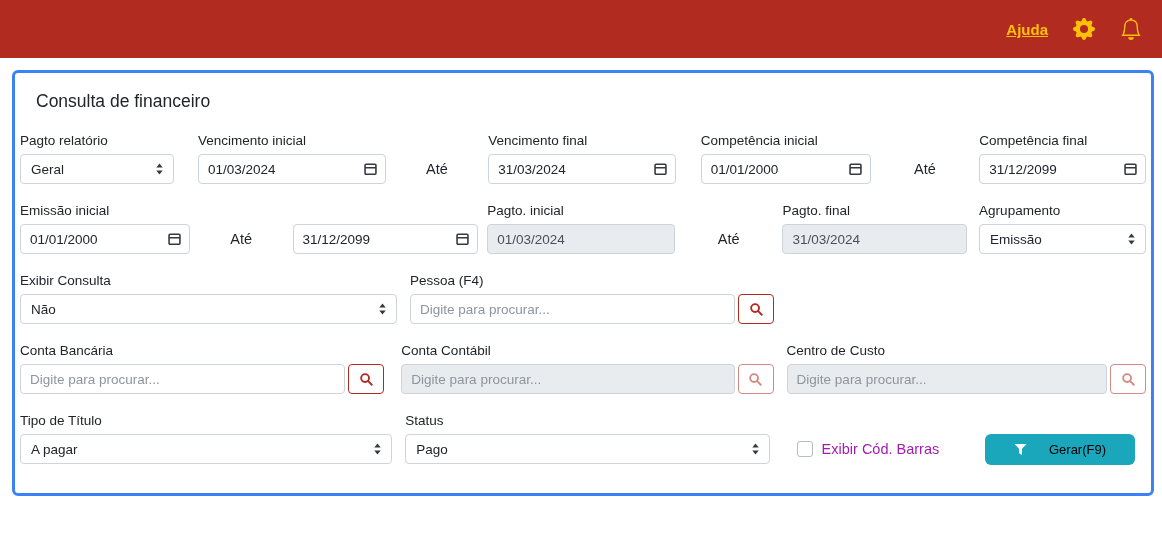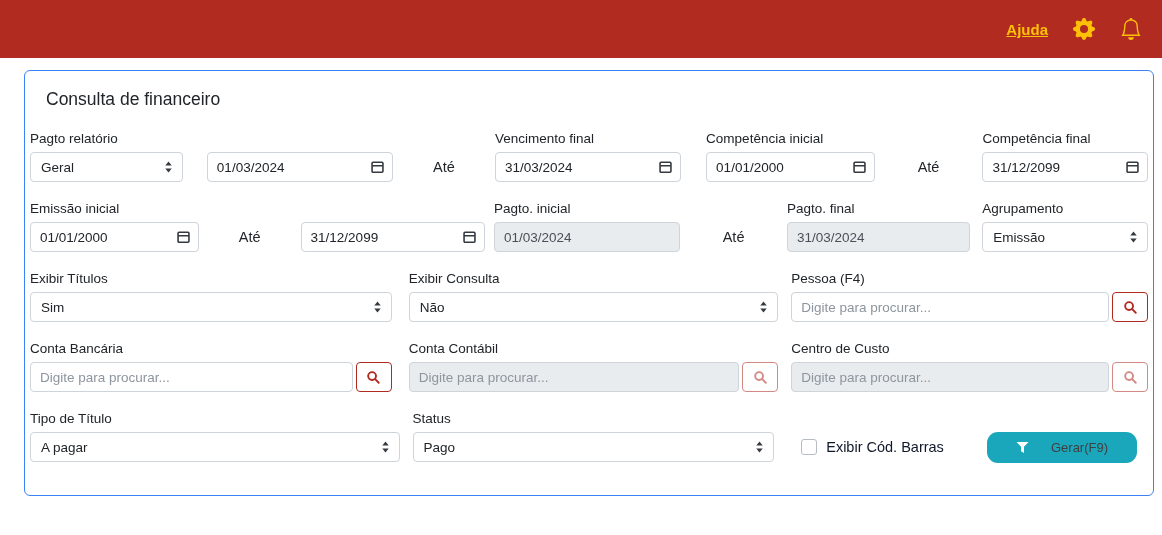--- a/index.html
+++ b/index.html
@@ -6,22 +6,22 @@
     font-family:"Liberation Sans",sans-serif;overflow:hidden;}
   *{box-sizing:border-box;}
 
   
   .topbar{height:58px;background:#b12b21;display:flex;align-items:center;
     justify-content:flex-end;gap:25px;padding-right:20px;}
   .help{color:#ffc107;font-weight:bold;font-size:15px;text-decoration:underline;cursor:pointer;}
   .tb-icon{display:flex;align-items:center;justify-content:center;cursor:pointer;}
 
   
-  .card{margin:12px 8px 0 24px;height:426px;background:#fff;
-    border:1px solid #3b82f6;border-radius:6px;}
+  .card{margin:12px 8px 0 12px;height:426px;background:#fff;
+    border:3px solid #3b82f6;border-radius:6px;}
   .card-title{padding:18px 21px 0 21px;font-size:17.5px;color:#212529;}
 
   
   .form{margin-top:21px;padding:0 5px;}
   .row{display:flex;flex-wrap:nowrap;align-items:flex-end;margin-bottom:19px;}
   .cell{display:flex;flex-direction:column;justify-content:flex-end;}
   .lbl{font-size:13.5px;color:#212529;margin-bottom:6px;display:block;white-space:nowrap;}
   .until{height:30px;display:flex;align-items:center;justify-content:center;
     font-size:14.5px;color:#212529;}
 
@@ -53,23 +53,23 @@
     border-radius:4px;display:flex;align-items:center;justify-content:center;
     cursor:pointer;padding:0;}
   .sbtn.dim{opacity:.55;}
 
   
   .tail{display:flex;flex-direction:row;align-items:center;
     justify-content:space-between;height:30px;padding:0 11px 0 10px;}
   .chk-group{display:flex;align-items:center;gap:9px;}
   .chk{width:16px;height:16px;margin:0;border:1px solid #b6bcc2;border-radius:3px;
     appearance:none;-webkit-appearance:none;background:#fff;cursor:pointer;}
-  .chk-lbl{font-size:14.5px;color:#0f172a;cursor:pointer;white-space:nowrap;}
-  .gerar{width:150px;height:31px;background:#1aa6bb;border:none;border-radius:11px;
-    color:#404040;font-size:13px;display:flex;align-items:center;justify-content:center;
+  .chk-lbl{font-size:14.5px;color:#a21caf;cursor:pointer;white-space:nowrap;}
+  .gerar{width:150px;height:31px;background:#1aa6bb;border:none;border-radius:6px;
+    color:#000000;font-size:13px;display:flex;align-items:center;justify-content:center;
     gap:22px;cursor:pointer;font-family:"Liberation Sans",sans-serif;}
 </style>
 </head>
 <body>
 
 <div class="topbar">
   <a class="help">Ajuda</a>
   <span class="tb-icon">
     <svg width="22" height="22" viewBox="0 0 16 16" fill="#ffc107">
         <path d="M9.405 1.05c-.413-1.4-2.397-1.4-2.81 0l-.1.34a1.464 1.464 0 0 1-2.105.872l-.31-.17c-1.283-.698-2.686.705-1.987 1.987l.169.311c.446.82.023 1.841-.872 2.105l-.34.1c-1.4.413-1.4 2.397 0 2.81l.34.1a1.464 1.464 0 0 1 .872 2.105l-.17.31c-.698 1.283.705 2.686 1.987 1.987l.311-.169a1.464 1.464 0 0 1 2.105.872l.1.34c.413 1.4 2.397 1.4 2.81 0l.1-.34a1.464 1.464 0 0 1 2.105-.872l.31.17c1.283.698 2.686-.705 1.987-1.987l-.169-.311a1.464 1.464 0 0 1 .872-2.105l.34-.1c1.4-.413 1.4-2.397 0-2.81l-.34-.1a1.464 1.464 0 0 1-.872-2.105l.17-.31c.698-1.283-.705-2.686-1.987-1.987l-.311.169a1.464 1.464 0 0 1-2.105-.872l-.1-.34zM8 10.93a2.929 2.929 0 1 1 0-5.86 2.929 2.929 0 0 1 0 5.858z"></path>
@@ -94,20 +94,21 @@
           <select class="ctl"><option>Geral</option></select>
           <span class="arr">
               <svg width="9" height="13" viewBox="0 0 10 14">
                 <path d="M5 1 8.6 5.4H1.4z" fill="#343a40"></path>
                 <path d="M5 13 1.4 8.6h7.2z" fill="#343a40"></path>
               </svg>
             </span>
         </div>
       </div>
       <div class="cell w190">
+        <span class="lbl">Vencimento inicial</span>
         <div class="date-wrap">
           <input class="ctl date" type="text" value="01/03/2024" style="">
           <span class="cal">
               <svg width="15" height="15" viewBox="0 0 16 16">
                 <rect x="2.2" y="3" width="11.6" height="10.6" rx="1" fill="none" stroke="#343a40" stroke-width="1.7"></rect>
                 <path d="M2.2 6.6h11.6" stroke="#343a40" stroke-width="1.7"></path>
               </svg>
             </span>
         </div>
       </div>
@@ -201,32 +202,20 @@
               <svg width="9" height="13" viewBox="0 0 10 14">
                 <path d="M5 1 8.6 5.4H1.4z" fill="#343a40"></path>
                 <path d="M5 13 1.4 8.6h7.2z" fill="#343a40"></path>
               </svg>
             </span>
         </div>
       </div>
     </div>
 
     <div class="row">
-      <div class="cell w369 mr17">
-        <span class="lbl">Exibir Títulos</span>
-        <div class="sel-wrap">
-          <select class="ctl"><option>Sim</option></select>
-          <span class="arr">
-              <svg width="9" height="13" viewBox="0 0 10 14">
-                <path d="M5 1 8.6 5.4H1.4z" fill="#343a40"></path>
-                <path d="M5 13 1.4 8.6h7.2z" fill="#343a40"></path>
-              </svg>
-            </span>
-        </div>
-      </div>
       <div class="cell w377 mr13">
         <span class="lbl">Exibir Consulta</span>
         <div class="sel-wrap">
           <select class="ctl"><option>Não</option></select>
           <span class="arr">
               <svg width="9" height="13" viewBox="0 0 10 14">
                 <path d="M5 1 8.6 5.4H1.4z" fill="#343a40"></path>
                 <path d="M5 13 1.4 8.6h7.2z" fill="#343a40"></path>
               </svg>
             </span>

